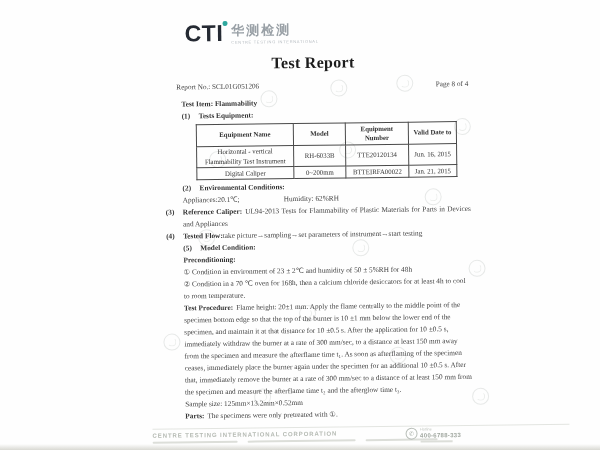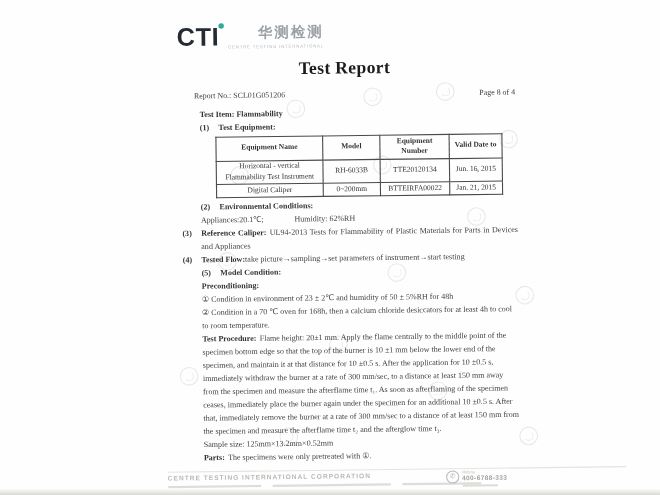--- a/index.html
+++ b/index.html
@@ -13,26 +13,26 @@
 
   
   .wm{position:absolute;width:15px;height:15px;border-radius:50%;
       border:1px solid rgba(128,138,131,0.18);}
   .wm::before{content:"";position:absolute;inset:3px;border-radius:50%;
       border:1px solid rgba(128,138,131,0.15);
       border-top-color:transparent;border-left-color:transparent;}
 
   
   .logo{position:absolute;left:163px;top:21px;display:flex;align-items:flex-start;}
-  .cti-wrap{position:relative;}
+  .cti-wrap{position:relative;margin-left:24px;}
   .cti{font-family:"Liberation Sans",sans-serif;font-weight:bold;font-size:23px;
        line-height:22px;color:var(--logo-dark,#252a33);letter-spacing:0.5px;}
   .logo-dot{position:absolute;left:38px;top:-1px;width:4.5px;height:4.5px;border-radius:50%;
        background:var(--logo-dot,#2fa89e);}
-  .cn-wrap{margin-left:8px;padding-top:2px;text-align:right;}
+  .cn-wrap{margin-left:8px;padding-top:2px;}
   .cn{font-family:"DejaVu Sans",sans-serif;font-size:13px;line-height:14px;
       color:#99a0a6;letter-spacing:2px;font-weight:bold;}
   .logo-sub{font-family:"Liberation Sans",sans-serif;font-size:4px;line-height:5px;
       color:#b7bdc2;letter-spacing:0.7px;margin-top:1.5px;}
 
   
   .title{position:absolute;left:30px;top:54px;width:570px;text-align:center;
       font-size:16px;font-weight:bold;color:#1c1c1c;letter-spacing:0.3px;}
   .meta-row{position:absolute;left:178px;top:82px;width:292px;display:flex;
       justify-content:space-between;font-size:7.2px;}
@@ -40,21 +40,21 @@
   
   .content{position:absolute;left:183px;top:97px;width:288px;
       font-size:7.3px;line-height:12px;}
   .content p{margin:0;padding:0;}
   .b{font-weight:bold;color:#333;}
   .n{display:inline-block;width:17px;font-weight:bold;color:#333;text-indent:0;}
   .hang{padding-left:17px;text-indent:-17px;}
   .just{text-align:justify;}
   .ind{margin-left:17px;}
   .lbl{font-weight:bold;color:#333;margin-right:3px;}
-  .hum{margin-left:8px;padding-left:20px;}
+  .hum{margin-left:24px;padding-left:20px;}
 
   
   table.eq{border-collapse:collapse;margin:2px 0 2px 14px;width:240px;
       font-size:6.8px;line-height:1.45;text-align:center;color:#333;
       font-family:"Liberation Serif",serif;table-layout:fixed;}
   table.eq th,table.eq td{border:0.8px solid #4a4a4a;padding:0.5px 2px;}
   table.eq th{font-weight:bold;height:10px;}
   .c-name{width:92px;} .c-model{width:47px;} .c-num{width:58px;} .c-valid{width:43px;}
 
   
@@ -113,21 +113,21 @@
 
   <div class="meta-row">
     <span>Report No.: SCL01G051206</span>
     <span>Page 8 of 4</span>
   </div>
 
   <div class="content">
 
     <p class="b">Test Item: Flammability</p>
 
-    <p><span class="n">(1)</span><span class="b">Test Equipment:</span></p>
+    <p><span class="n">(1)</span><span class="b">Tests Equipment:</span></p>
 
     <table class="eq">
       <tbody>
           <tr>
         <th class="c-name">Equipment Name</th>
         <th class="c-model">Model</th>
         <th class="c-num">Equipment Number</th>
         <th class="c-valid">Valid Date to</th>
       </tr>
       <tr>

